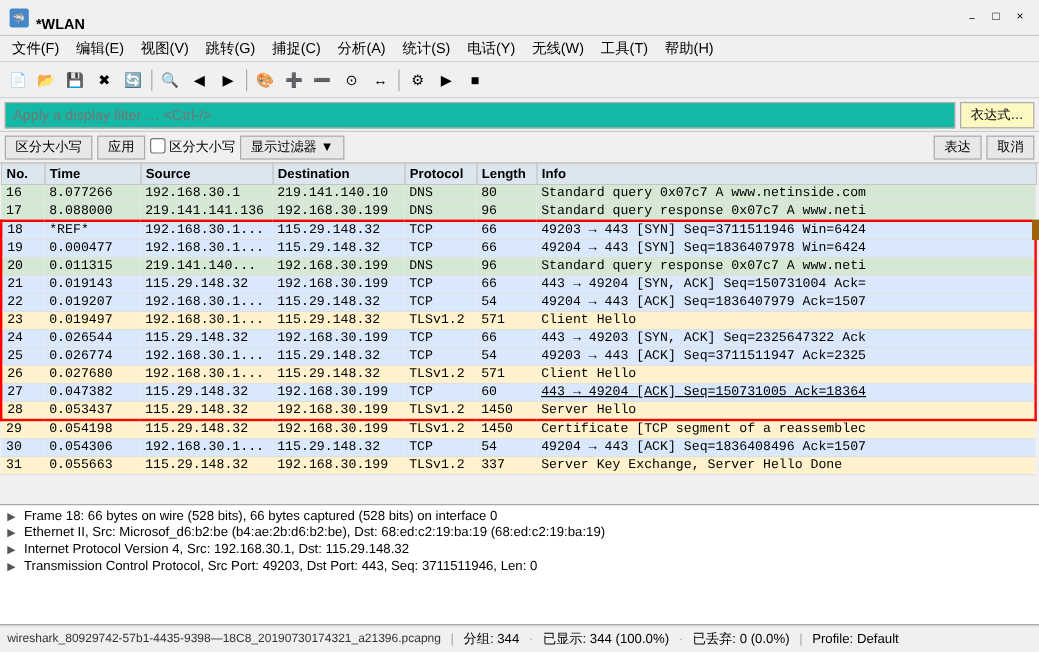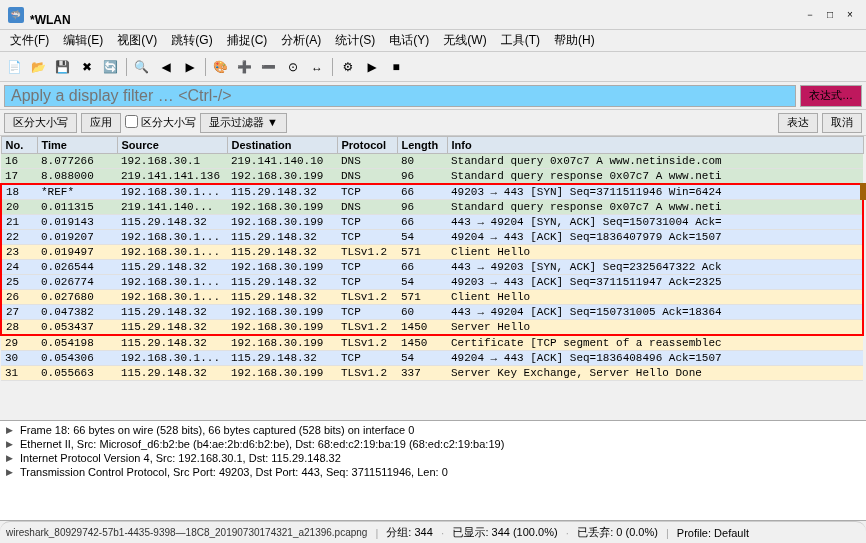--- a/index.html
+++ b/index.html
@@ -97,28 +97,28 @@
       align-items: center;
       padding: 0 4px;
       border-bottom: 1px solid #ccc;
       gap: 4px;
     }
     .filter-input {
       flex: 1;
       height: 22px;
       border: 1px solid #aaa;
       padding: 0 6px;
-      font-size: 16px;
-      background: #7dd3fc;
+      font-size: 12px;
+      background: #14b8a6;
     }
     .filter-btn {
       height: 22px;
       padding: 0 8px;
       border: 1px solid #aaa;
-      background: #be185d;
+      background: #fef9c3;
       cursor: pointer;
       font-size: 11px;
     }
 
     
     .sub-toolbar {
       background: #f0f0f0;
       height: 26px;
       display: flex;
       align-items: center;
@@ -205,21 +205,20 @@
     
     .status-bar {
       background: #f0f0f0;
       height: 22px;
       display: flex;
       align-items: center;
       padding: 0 6px;
       border-top: 1px solid #ccc;
       gap: 8px;
       font-size: 11px;
-      border-radius: 10px;
     }
     .status-sep { color: #aaa; }
 
     
     .packet-table-wrapper {
       height: 285px;
       overflow-y: scroll;
       overflow-x: hidden;
     }
     .packet-table-wrapper::-webkit-scrollbar { width: 12px; }
@@ -331,20 +330,29 @@
           </tr>
           <tr class="row-tcp" style="border-left: 2px solid red; border-right: 6px solid #a16207; border-top: 2px solid red;">
             <td>18</td>
             <td>*REF*</td>
             <td>192.168.30.1...</td>
             <td>115.29.148.32</td>
             <td>TCP</td>
             <td>66</td>
             <td style="max-width: 380px; overflow: hidden; text-overflow: ellipsis; white-space: nowrap;">49203 → 443 [SYN] Seq=3711511946 Win=6424</td>
           </tr>
+          <tr class="row-tcp" style="border-left: 2px solid red; border-right: 2px solid red;">
+            <td>19</td>
+            <td>0.000477</td>
+            <td>192.168.30.1...</td>
+            <td>115.29.148.32</td>
+            <td>TCP</td>
+            <td>66</td>
+            <td style="max-width: 380px; overflow: hidden; text-overflow: ellipsis; white-space: nowrap;">49204 → 443 [SYN] Seq=1836407978 Win=6424</td>
+          </tr>
           <tr class="row-dns" style="border-left: 2px solid red; border-right: 2px solid red;">
             <td>20</td>
             <td>0.011315</td>
             <td>219.141.140...</td>
             <td>192.168.30.199</td>
             <td>DNS</td>
             <td>96</td>
             <td style="max-width: 380px; overflow: hidden; text-overflow: ellipsis; white-space: nowrap;">Standard query response 0x07c7 A www.neti</td>
           </tr>
           <tr class="row-tcp" style="border-left: 2px solid red; border-right: 2px solid red;">
@@ -401,21 +409,21 @@
             <td>571</td>
             <td style="max-width: 380px; overflow: hidden; text-overflow: ellipsis; white-space: nowrap;">Client Hello</td>
           </tr>
           <tr class="row-tcp" style="border-left: 2px solid red; border-right: 2px solid red;">
             <td>27</td>
             <td>0.047382</td>
             <td>115.29.148.32</td>
             <td>192.168.30.199</td>
             <td>TCP</td>
             <td>60</td>
-            <td style="max-width: 380px; overflow: hidden; text-overflow: ellipsis; white-space: nowrap;">443 → 49204 [ACK] Seq=150731005 Ack=18364</td>
+            <td style="max-width: 380px; overflow: hidden; text-overflow: ellipsis; white-space: nowrap; text-decoration: underline;">443 → 49204 [ACK] Seq=150731005 Ack=18364</td>
           </tr>
           <tr class="row-tls" style="border-left: 2px solid red; border-right: 2px solid red; border-bottom: 2px solid red;">
             <td>28</td>
             <td>0.053437</td>
             <td>115.29.148.32</td>
             <td>192.168.30.199</td>
             <td>TLSv1.2</td>
             <td>1450</td>
             <td style="max-width: 380px; overflow: hidden; text-overflow: ellipsis; white-space: nowrap;">Server Hello</td>
           </tr>

